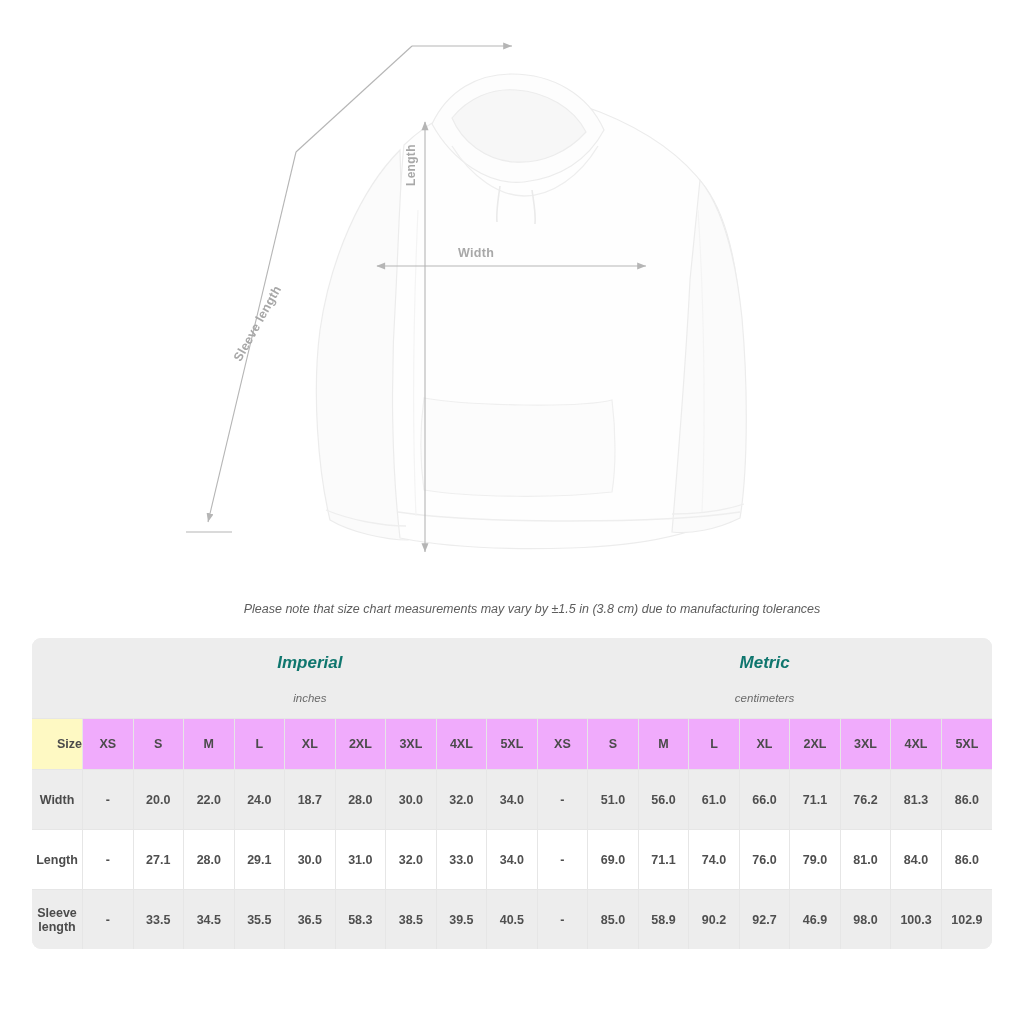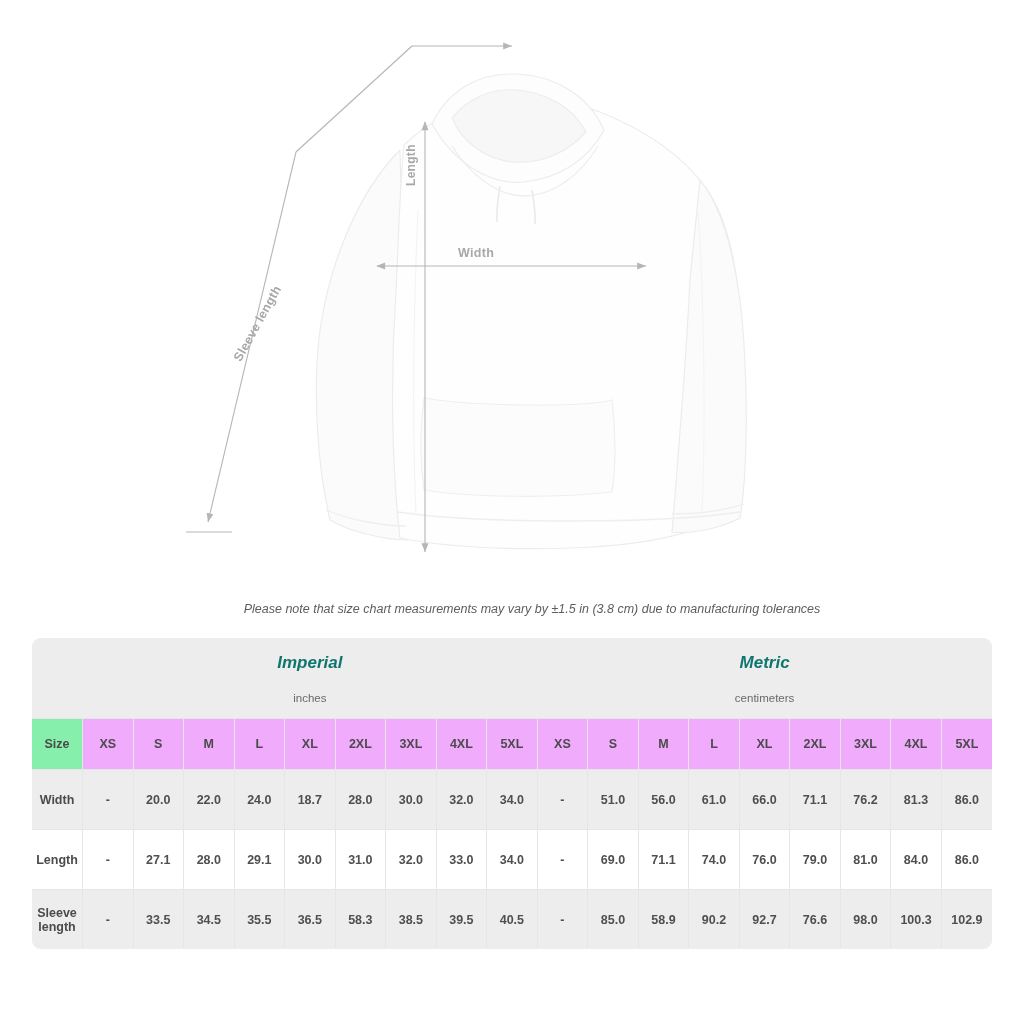--- a/index.html
+++ b/index.html
@@ -109,34 +109,36 @@
   }
   .system-name {
     font-size: 17px;
     font-style: italic;
     font-weight: bold;
     color: #0f766e;
     line-height: 1.35;
   }
   .system-unit {
     font-size: 11.5px;
+    font-style: italic;
     font-weight: normal;
     color: #6a6a6a;
     margin-top: 17px;
   }
 
   .head-row td {
     height: 50px;
     background: #f0abfc;
     border: 1px solid #e6e6e6;
     font-size: 12.5px;
   }
   .head-row td.corner {
-    background: #86efac;
+    background: #fef9c3;
     border-left: none;
+    text-align: right;
   }
 
   .data-row td {
     height: 59px;
     border: 1px solid #e6e6e6;
   }
   .data-row.alt td {
     background: #ededed;
   }
   .data-row.plain td {
@@ -335,21 +337,21 @@
           <td class="val">36.5</td>
           <td class="val">58.3</td>
           <td class="val">38.5</td>
           <td class="val">39.5</td>
           <td class="val">40.5</td>
           <td class="val">-</td>
           <td class="val">85.0</td>
           <td class="val">58.9</td>
           <td class="val">90.2</td>
           <td class="val">92.7</td>
-          <td class="val">76.6</td>
+          <td class="val">46.9</td>
           <td class="val">98.0</td>
           <td class="val">100.3</td>
           <td class="val last-col">102.9</td>
         </tr>
       </tbody>
     </table>
   </div>
 
 </div>
 

